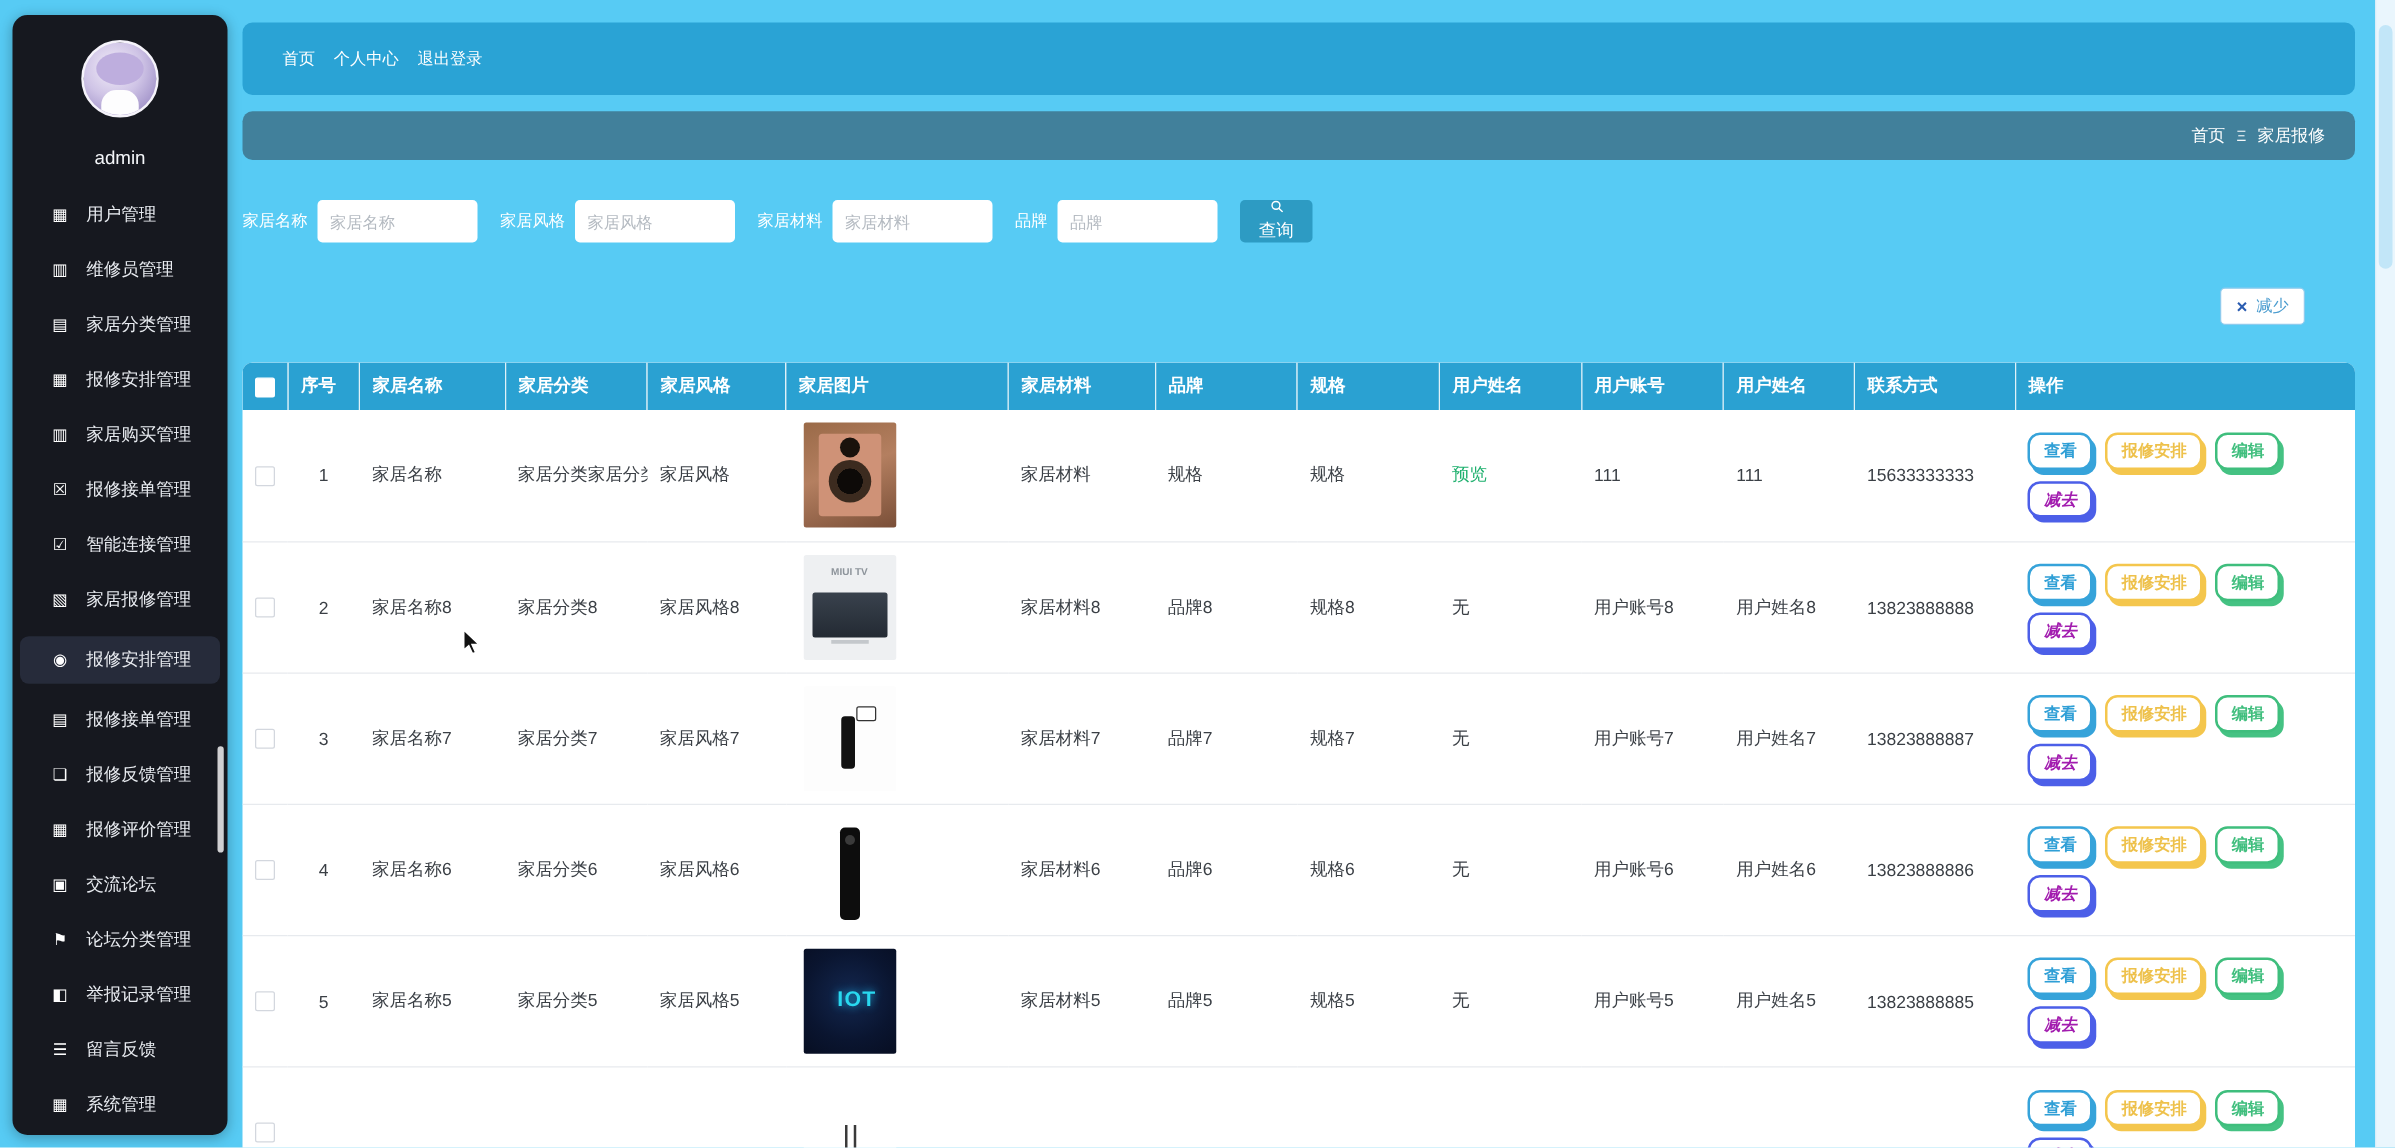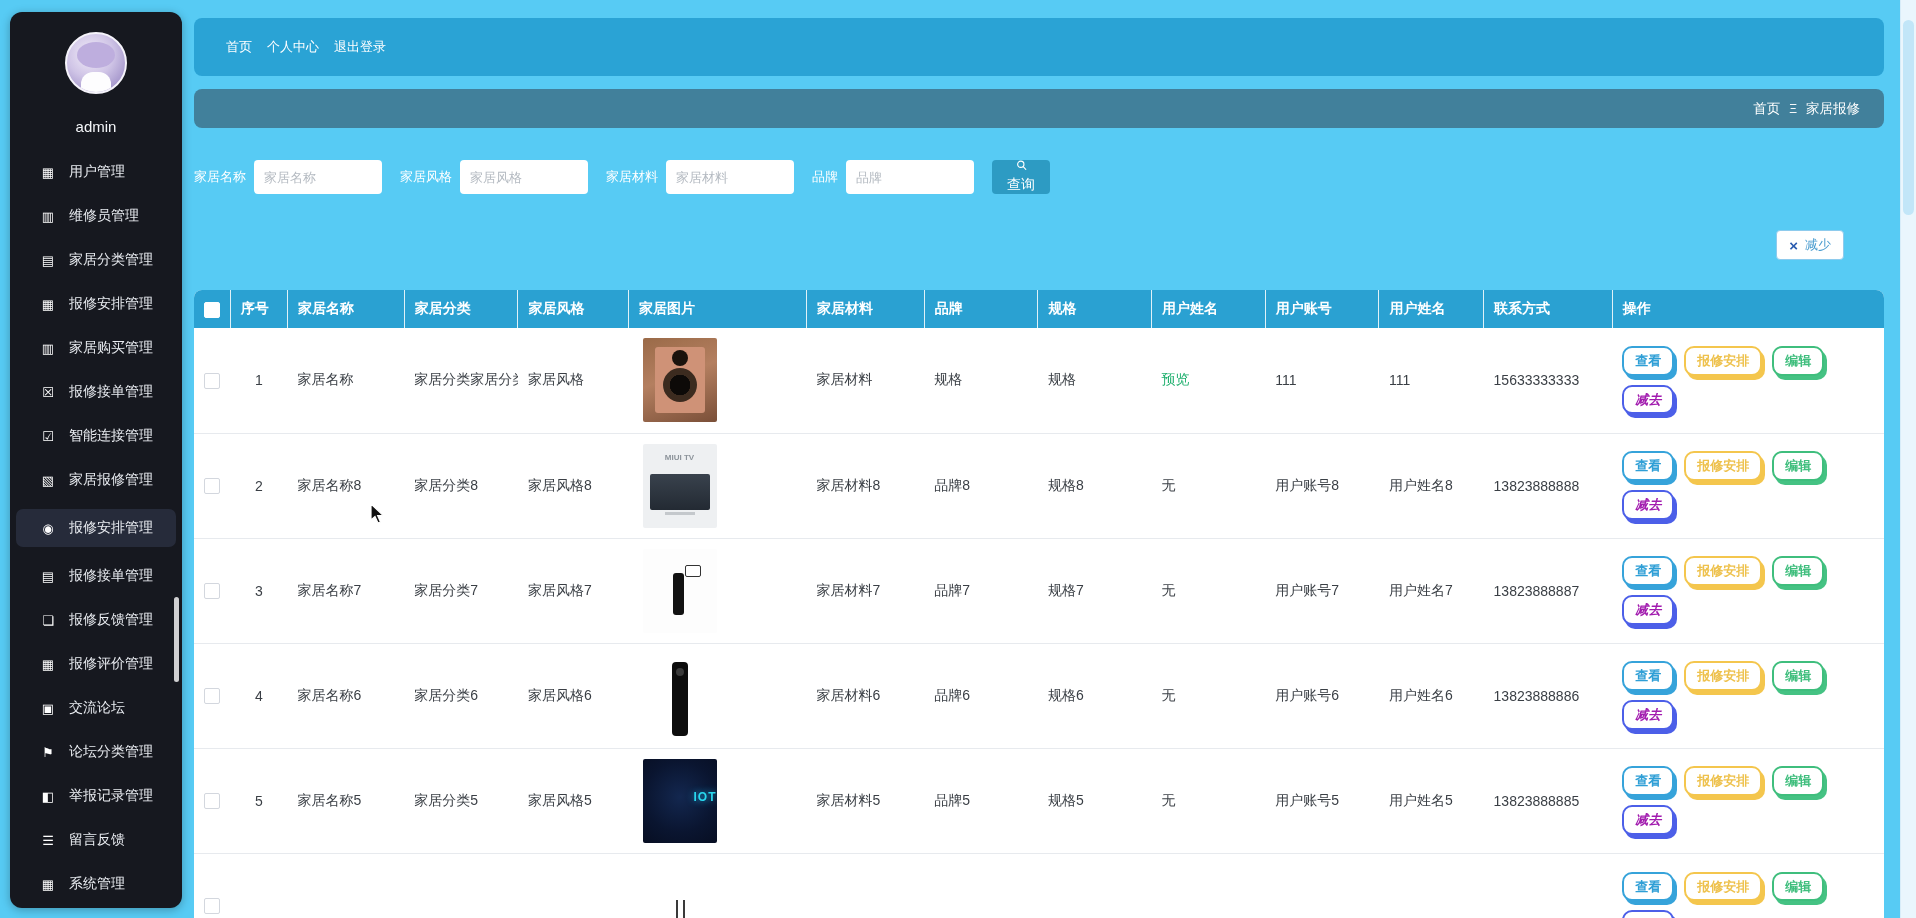--- a/index.html
+++ b/index.html
@@ -115,22 +115,22 @@
   .k-tv::after{content:"";position:absolute;left:22px;top:68px;width:30px;height:3px;background:#c4c8cc;}
   .tv-lbl{position:absolute;top:9px;left:0;right:0;text-align:center;font-size:8px;color:#8d949b;font-weight:bold;}
   .k-handheld{background:#fdfdfd;}
   .k-handheld::before{content:"";position:absolute;left:30px;top:24px;width:11px;height:42px;background:#121212;border-radius:3px;}
   .k-handheld::after{content:"";position:absolute;left:42px;top:16px;width:14px;height:10px;border:1.5px solid #333;border-radius:2px;background:#fff;}
   .k-tower{background:#ffffff;}
   .k-tower::before{content:"";position:absolute;left:29px;top:8px;width:16px;height:74px;background:#0d0d0d;border-radius:4px;}
   .k-tower::after{content:"";position:absolute;left:33px;top:14px;width:8px;height:8px;border-radius:50%;background:#3a3a3a;}
   .k-iot{background:radial-gradient(circle at 50% 45%,#13274f 0%,#0a1530 60%,#070e22 100%);}
   .iot-lbl{
-    position:absolute;top:50%;left:12px;right:0;margin-top:-11px;text-align:right;font-weight:bold;
-    font-size:12px;color:#29d8ef;text-shadow:0 0 7px #1db0e8;letter-spacing:1px;
+    position:absolute;top:50%;left:12px;right:0;margin-top:-11px;text-align:center;font-weight:bold;
+    font-size:17px;color:#29d8ef;text-shadow:0 0 7px #1db0e8;letter-spacing:1px;
   }
   .k-partial{background:#ffffff;height:40px;}
   .k-partial::before{content:"";position:absolute;left:33px;top:14px;width:2px;height:22px;background:#3a3a3a;box-shadow:7px 0 0 #3a3a3a;}
   tr.partial-row td{border-bottom:none;}
   
   .page-scrollbar{position:absolute;right:0;top:0;width:15px;height:918px;background:#eaf6fd;border-left:1px solid #d8edf9;z-index:9;}
   .page-scrollbar .thumb{position:absolute;top:20px;left:2px;width:11px;height:195px;background:#c2e6f8;border-radius:6px;}
   
   .cursor{position:absolute;left:370px;top:503px;z-index:99;pointer-events:none;}
 </style>

